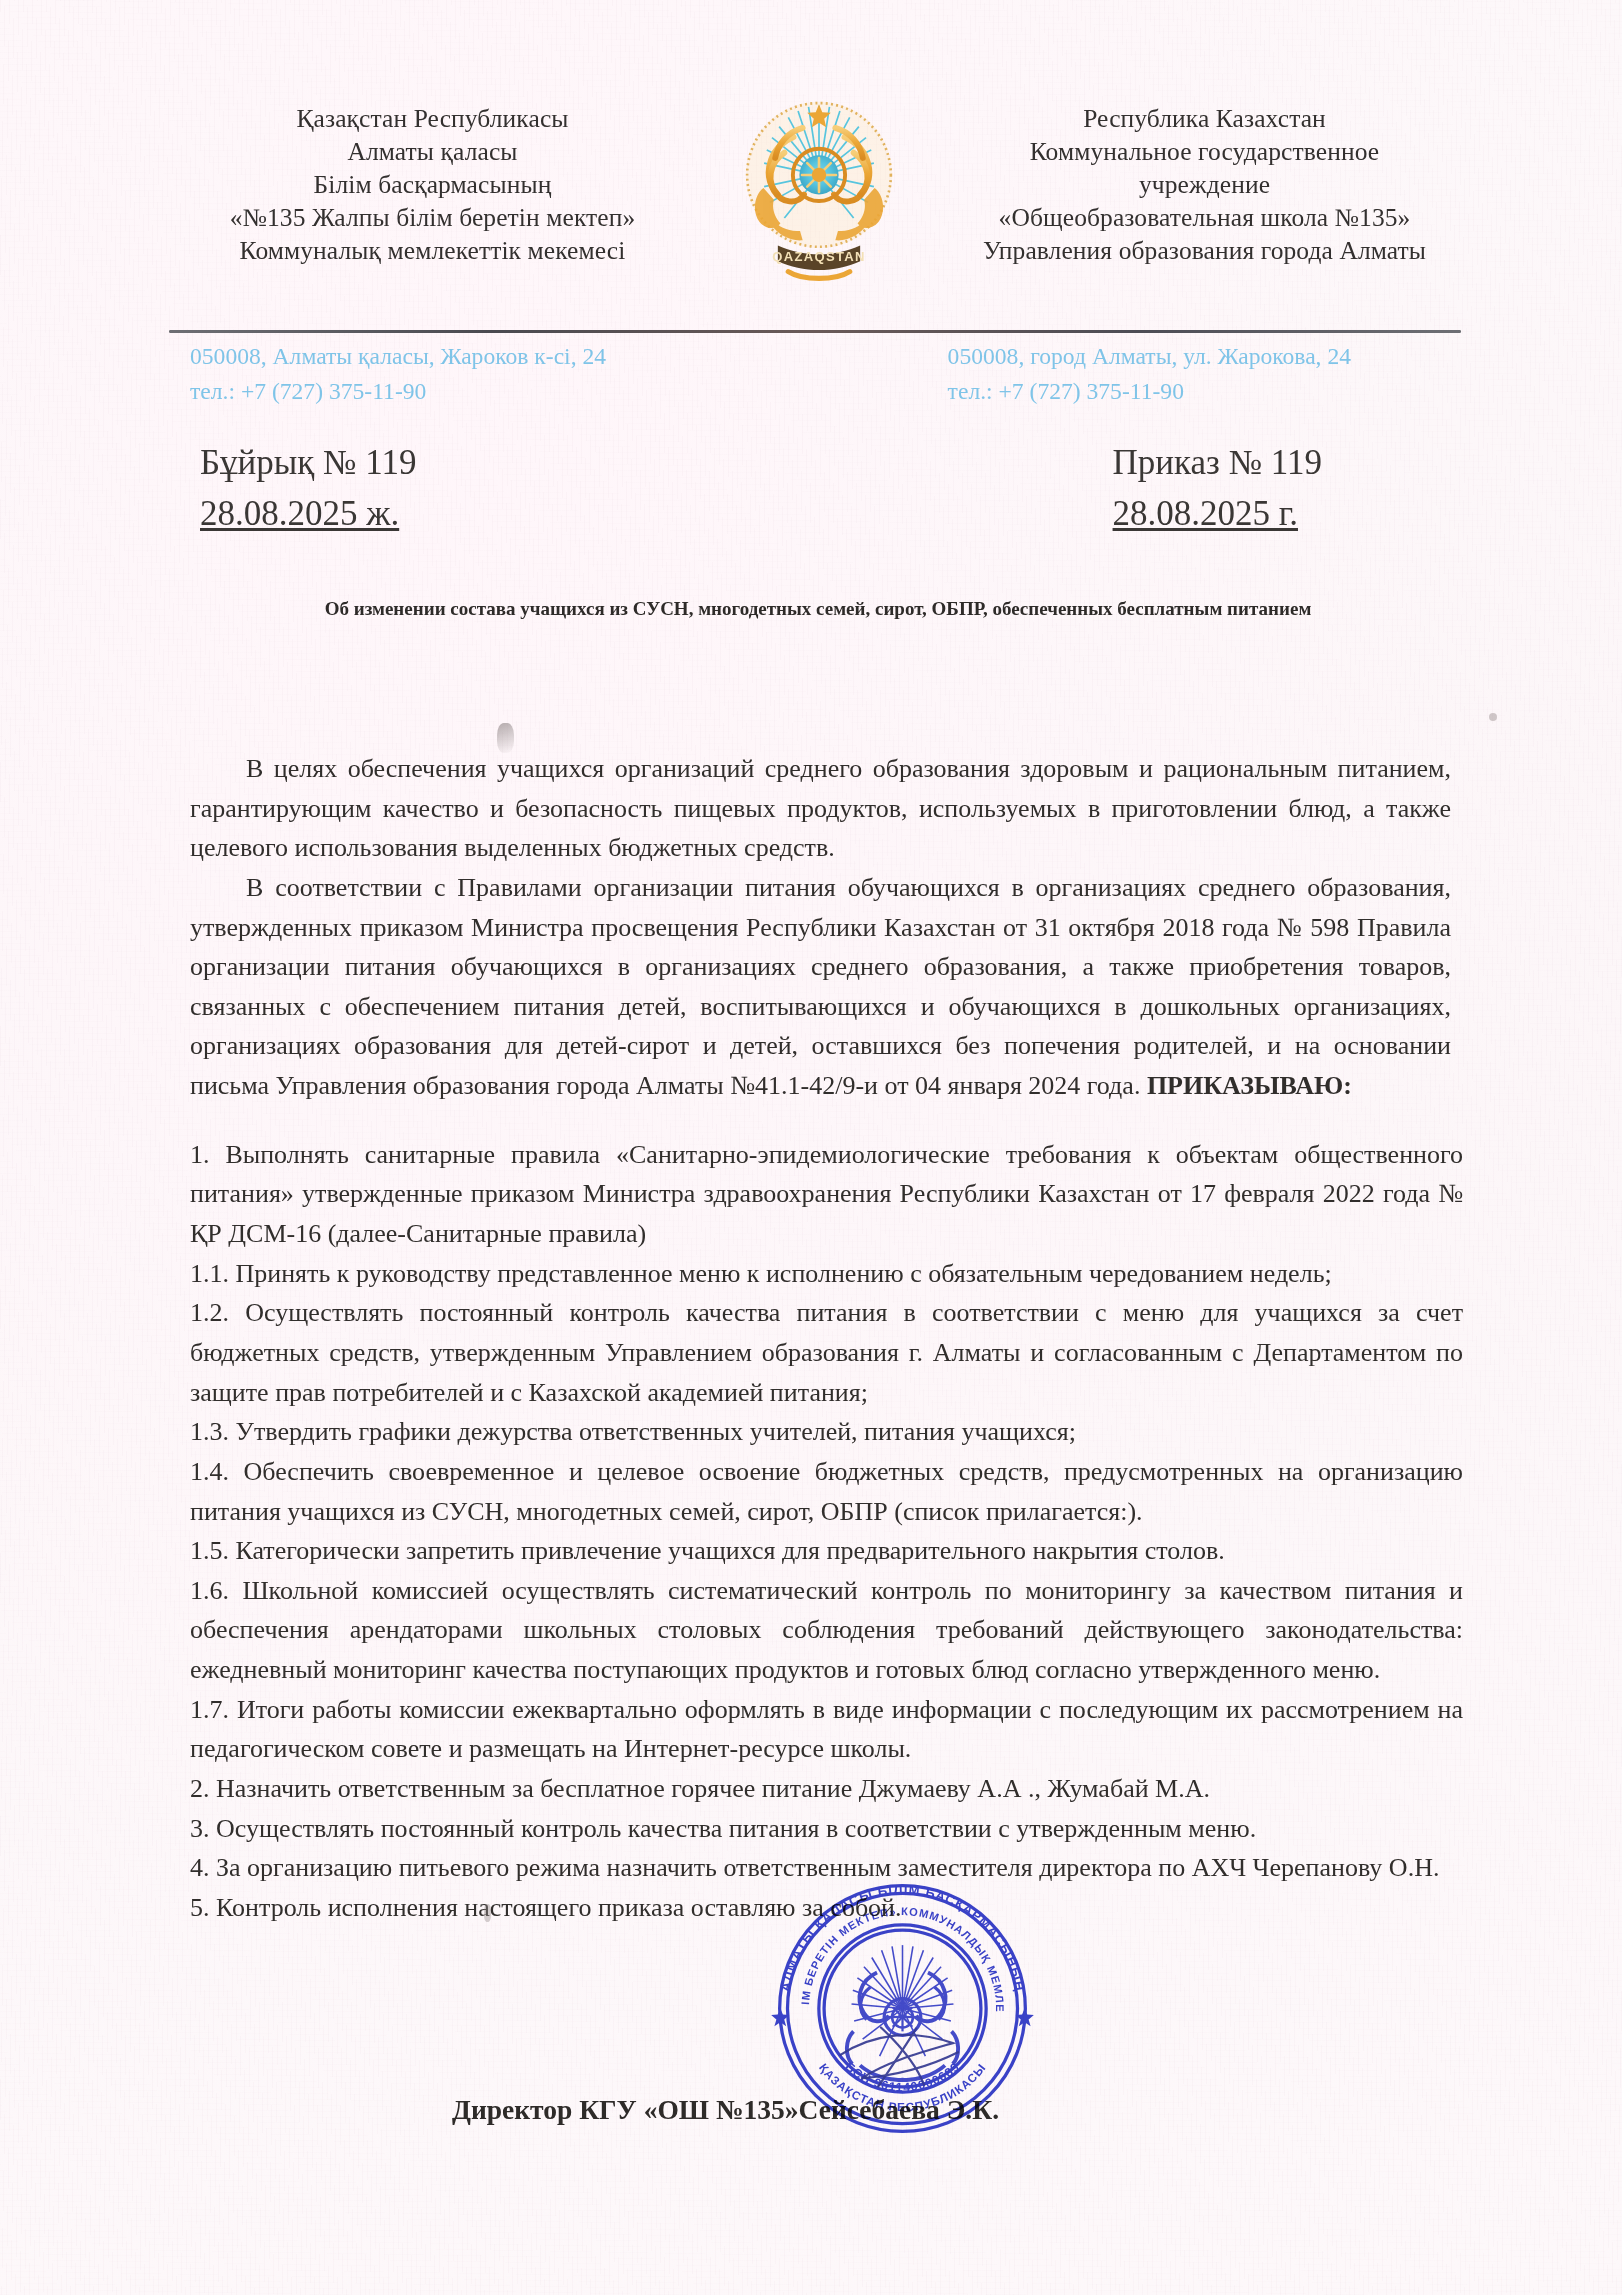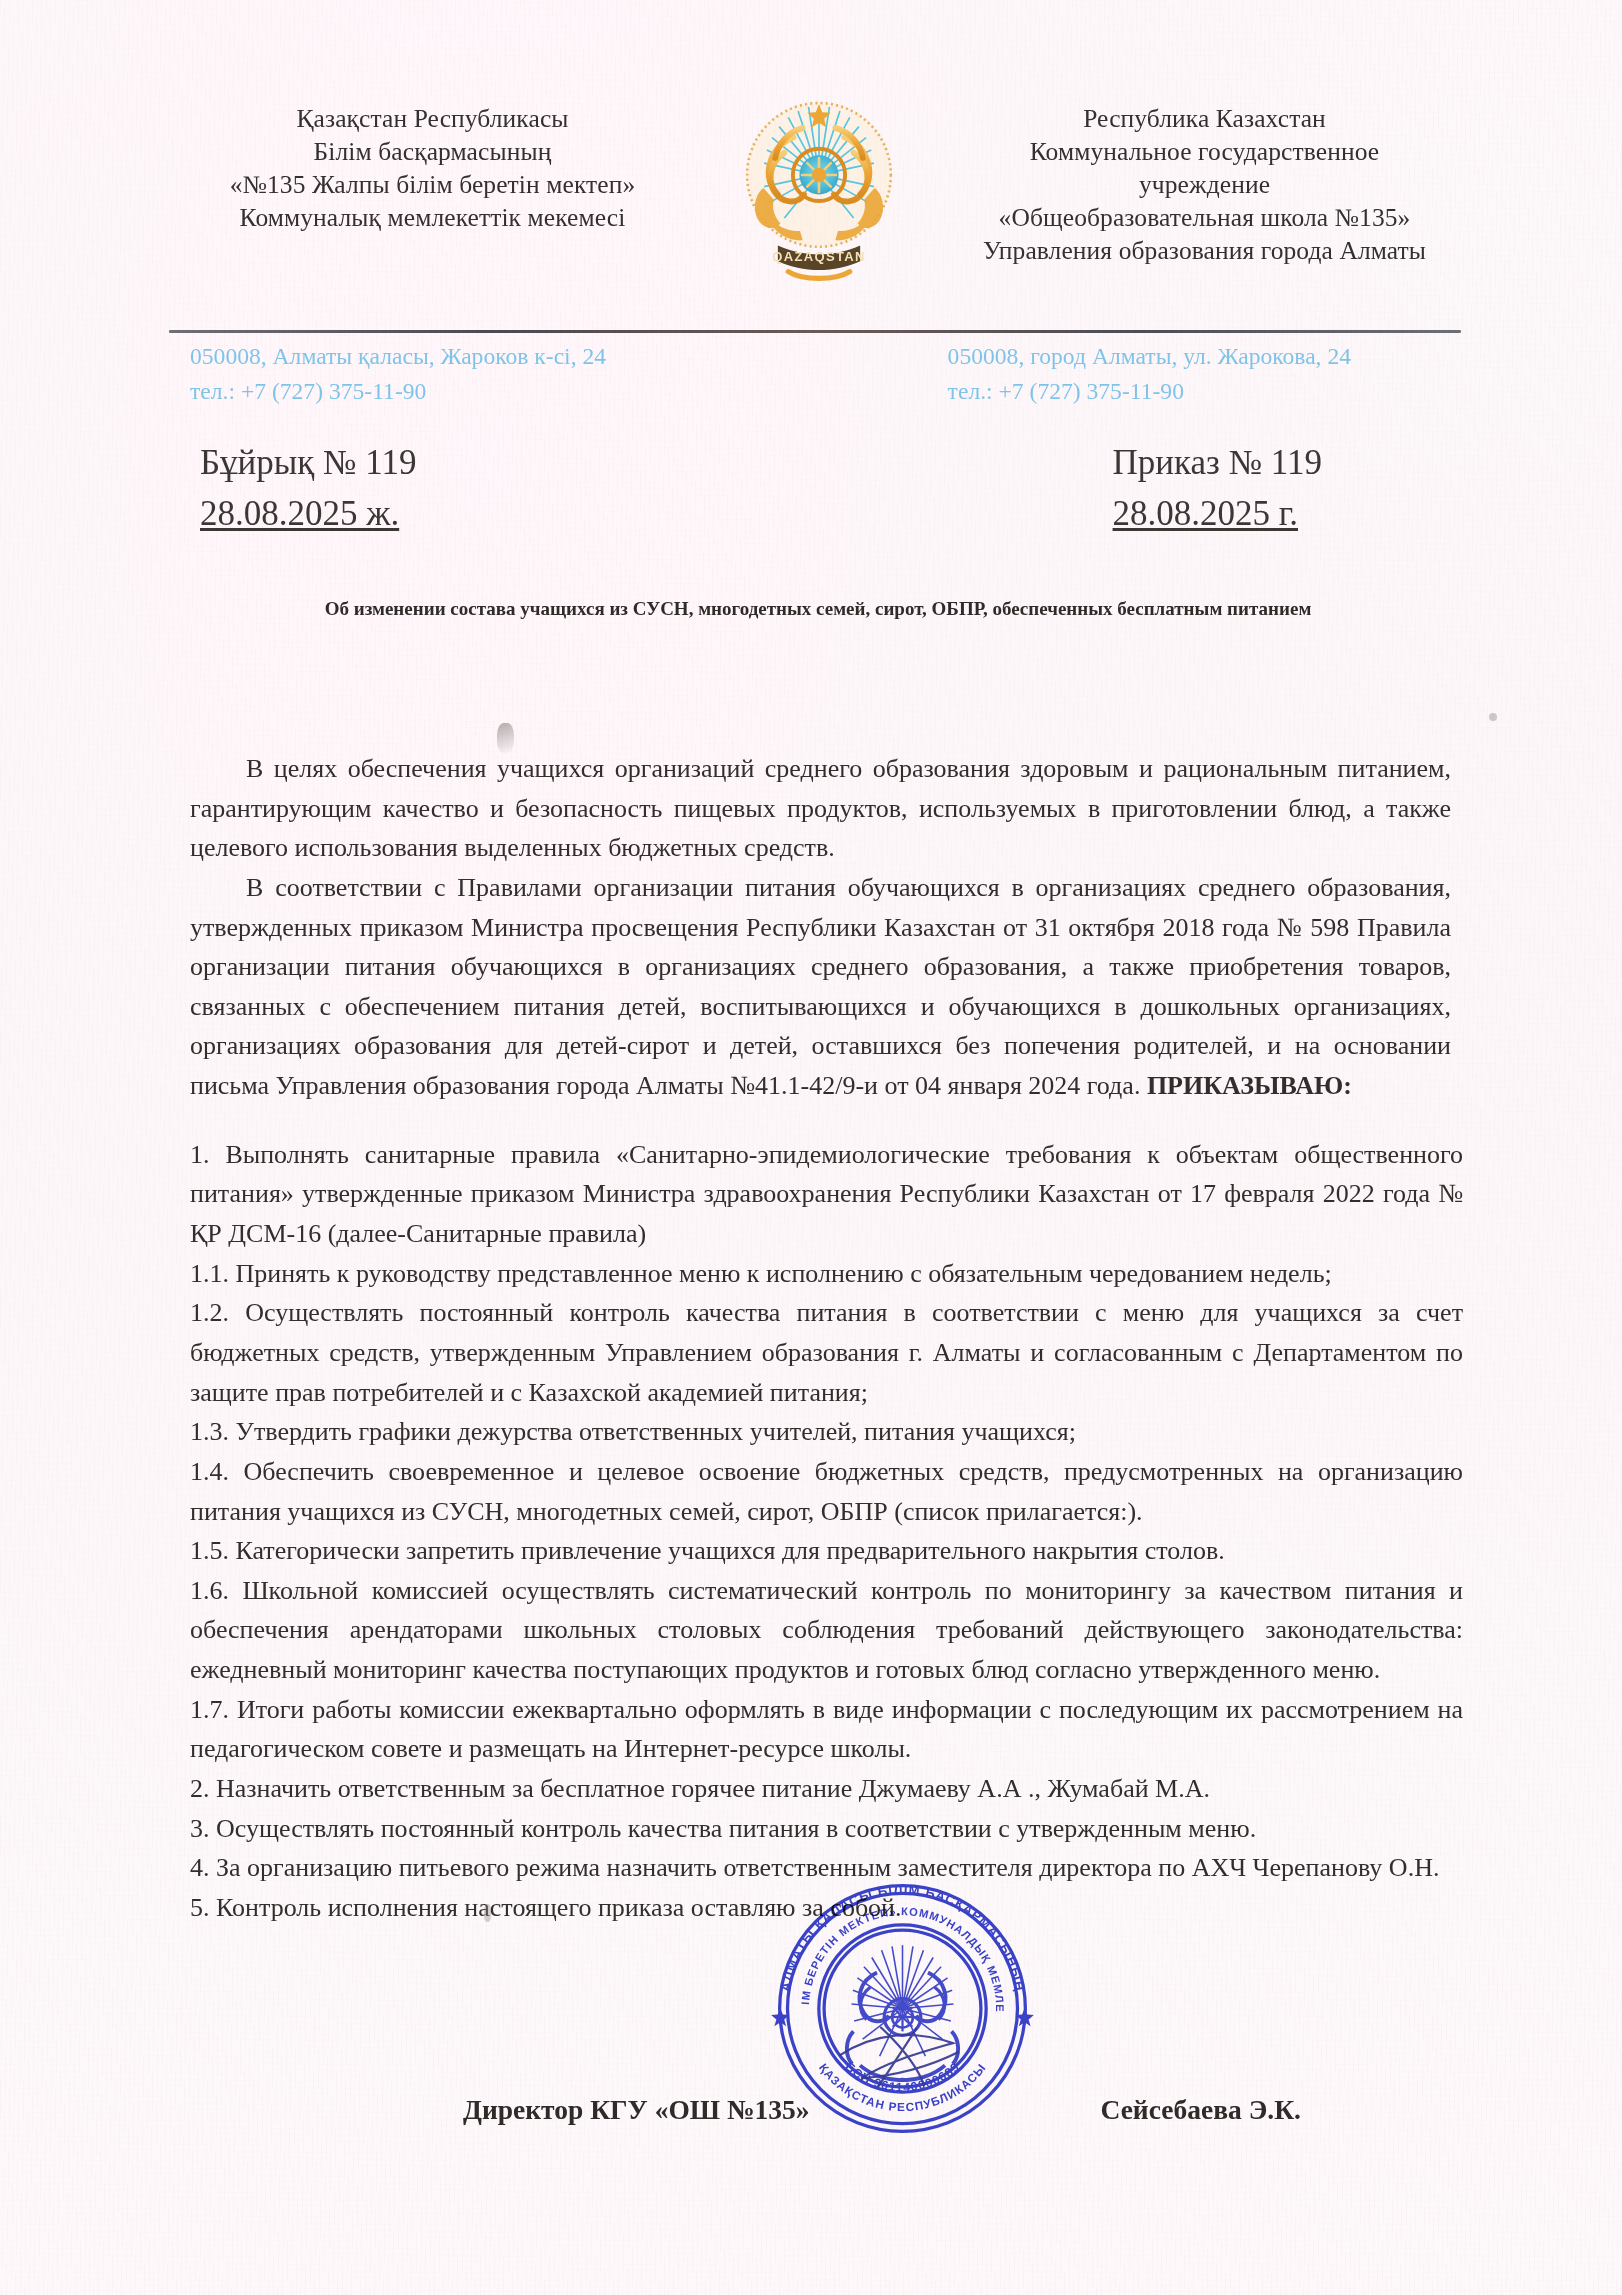--- a/index.html
+++ b/index.html
@@ -147,22 +147,20 @@
   
   .signature {
     position: absolute;
     left: 452px;
     top: 2094px;
     width: 838px;
     font-size: 27.5px;
     font-weight: bold;
     color: #2e2b29;
     display: flex;
-    justify-content: space-between;
-    margin-left: 11px;
   }
 
   
   .stamp {
     position: absolute;
     left: 762px;
     top: 1868px;
     width: 281px;
     height: 281px;
     pointer-events: none;
@@ -185,20 +183,21 @@
 
 <div class="page">
   <div class="paper-noise"></div>
 
   <div class="content">
 
     <div class="letterhead">
 
       <div class="head-col kz">
         <span class="hl">Қазақстан Республикасы</span>
+        <span class="hl">Алматы қаласы</span>
         <span class="hl">Білім басқармасының</span>
         <span class="hl">«№135 Жалпы білім беретін  мектеп»</span>
         <span class="hl">Коммуналық мемлекеттік мекемесі</span>
       </div>
 
       <div class="emblem">
         <svg viewBox="0 0 250 300" xmlns="http://www.w3.org/2000/svg">
           <defs>
             <radialGradient id="gsun" cx="50%" cy="46%" r="52%">
               <stop offset="0%" stop-color="#7FD7EC"></stop>

